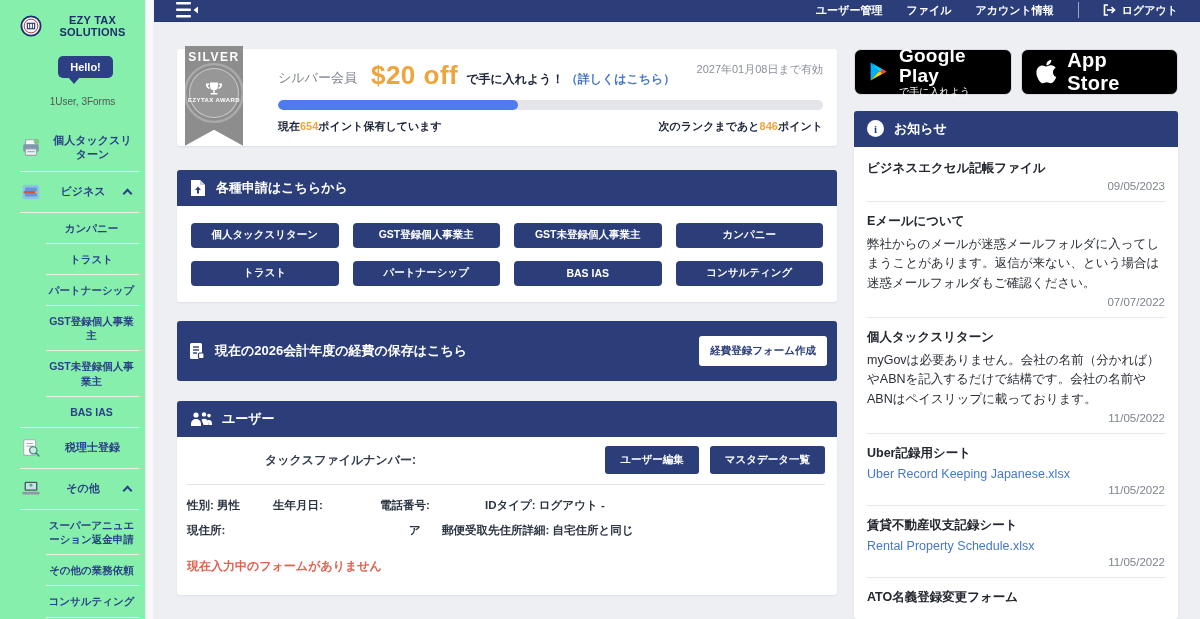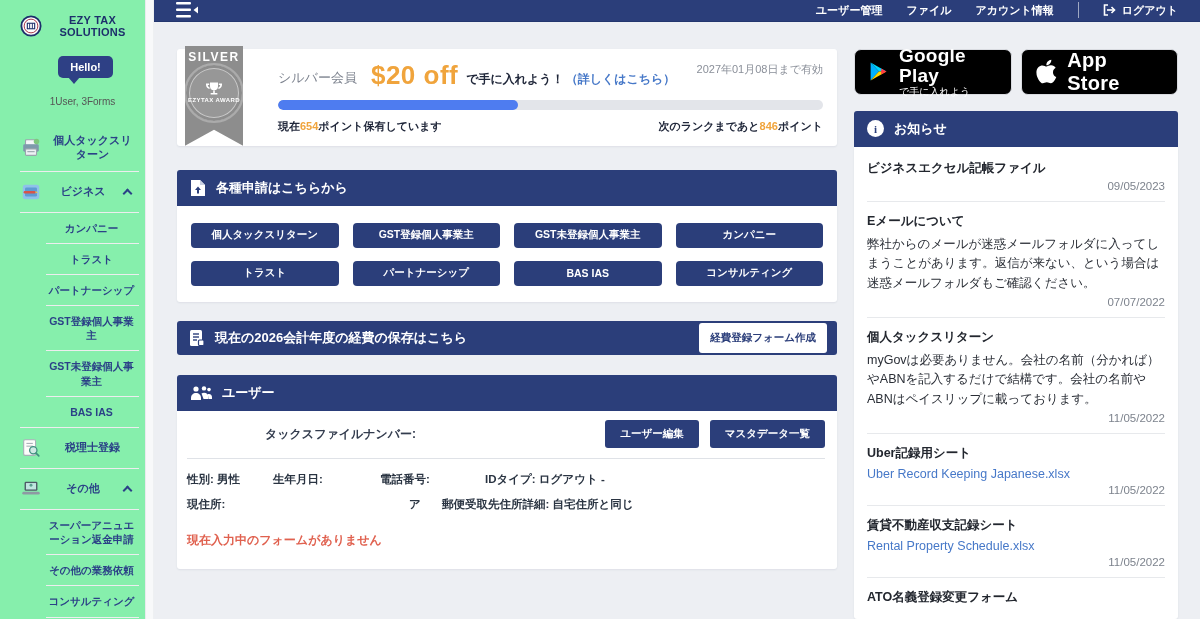--- a/index.html
+++ b/index.html
@@ -57,21 +57,21 @@
   .gold { color:#f0a43c; }
 
   
   .sec-head { background:#2b3e7a; border-radius:3px 3px 0 0; height:36px; display:flex; align-items:center; gap:10px; padding:0 13px; }
   .sec-head .t { color:#fff; font-size:13px; font-weight:bold; }
 
   .apply { margin-top:24px; }
   .apply-body { background:#fff; border-radius:0 0 3px 3px; padding:17px 14px 16px; display:grid; grid-template-columns:repeat(4,1fr); gap:13px 14px; box-shadow:0 1px 2px rgba(40,50,90,.08); }
   .btn-navy { background:#2b3e7a; color:#fff; font-size:10.5px; font-weight:bold; border:none; border-radius:4px; height:25px; cursor:pointer; font-family:inherit; }
 
-  .expense { margin-top:19px; background:#2b3e7a; border-radius:3px; height:34px; display:flex; align-items:center; gap:10px; padding:0 10px 0 12px; }
+  .expense { margin-top:19px; background:#2b3e7a; border-radius:3px; height:60px; display:flex; align-items:center; gap:10px; padding:0 10px 0 12px; }
   .expense .t { color:#fff; font-size:13px; font-weight:bold; }
   .btn-white { margin-left:auto; background:#fff; color:#2b3e7a; border:none; border-radius:3px; font-size:10.5px; font-weight:bold; padding:8px 11px; cursor:pointer; font-family:inherit; }
 
   .user { margin-top:20px; }
   .user-body { background:#fff; border-radius:0 0 3px 3px; padding:0 12px 20px 10px; box-shadow:0 1px 2px rgba(40,50,90,.08); }
   .tfn-row { display:flex; align-items:center; height:47px; }
   .tfn-label { font-size:12px; font-weight:bold; color:#333c4e; margin-left:78px; }
   .tfn-btns { margin-left:auto; display:flex; gap:11px; }
   .btn-sm { background:#2b3e7a; color:#fff; border:none; border-radius:3px; font-size:10.5px; font-weight:bold; padding:7px 15px; cursor:pointer; font-family:inherit; }
   .u-div { border-top:1px solid #dfe2e7; }

